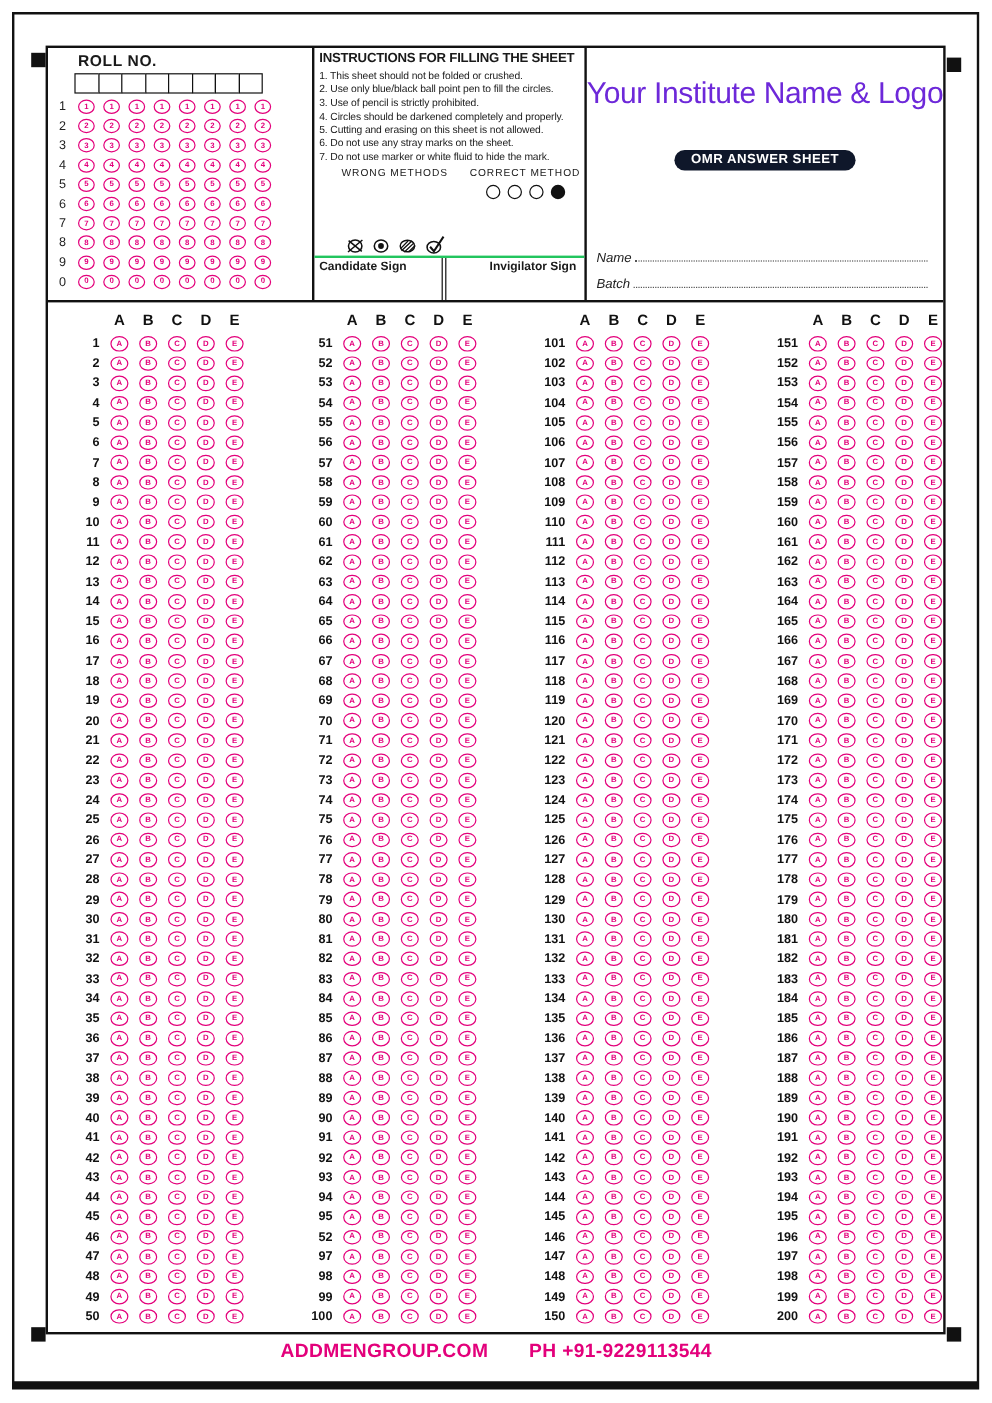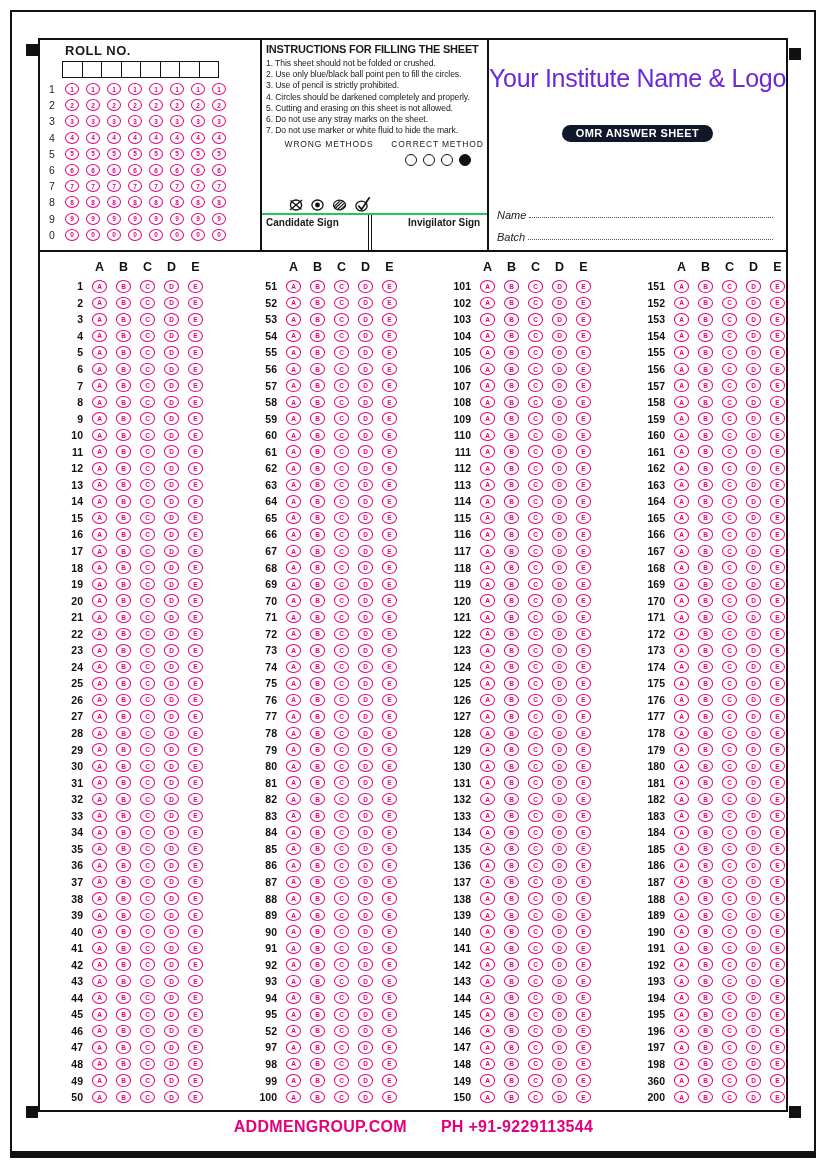--- a/index.html
+++ b/index.html
@@ -2326,21 +2326,21 @@
             <span class="q-num">198</span>
             <div class="q-opts">
               <span class="bubble">A</span>
               <span class="bubble">B</span>
               <span class="bubble">C</span>
               <span class="bubble">D</span>
               <span class="bubble">E</span>
             </div>
           </div>
           <div class="q-row">
-            <span class="q-num">360</span>
+            <span class="q-num">199</span>
             <div class="q-opts">
               <span class="bubble">A</span>
               <span class="bubble">B</span>
               <span class="bubble">C</span>
               <span class="bubble">D</span>
               <span class="bubble">E</span>
             </div>
           </div>
           <div class="q-row">
             <span class="q-num">200</span>

